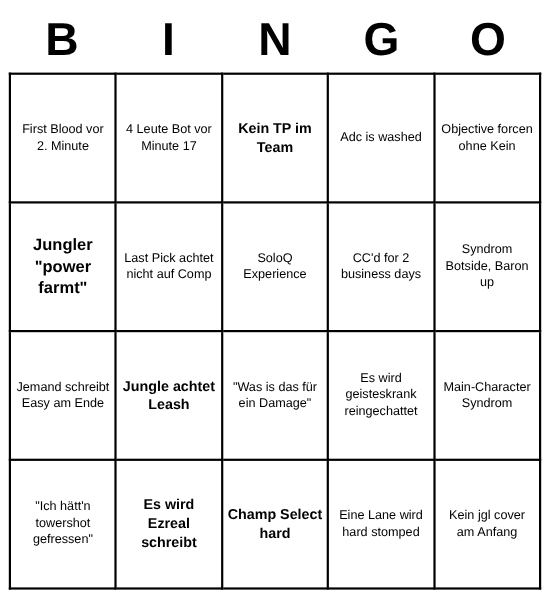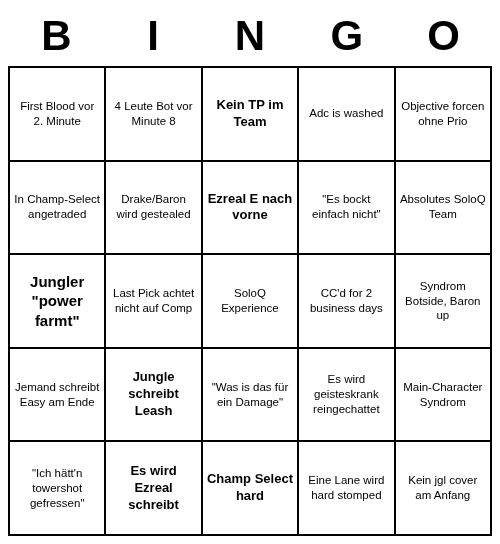--- a/index.html
+++ b/index.html
@@ -71,42 +71,35 @@
   <span class="bingo-letter">I</span>
   <span class="bingo-letter">N</span>
   <span class="bingo-letter">G</span>
   <span class="bingo-letter">O</span>
 </div>
 
 <table class="bingo-grid">
   <tbody id="grid-body">
   <tr>
         <td>First Blood vor 2. Minute</td>
-        <td>4 Leute Bot vor Minute 8</td>
+        <td>4 Leute Bot vor Minute 17</td>
         <td class="medium-text">Kein TP im Team</td>
         <td>Adc is washed</td>
-        <td>Objective forcen ohne Prio</td>
-      </tr>
-      <tr>
-        <td>In Champ-Select angetraded</td>
-        <td>Drake/Baron wird gestealed</td>
-        <td class="medium-text">Ezreal E nach vorne</td>
-        <td>"Es bockt einfach nicht"</td>
-        <td>Absolutes SoloQ Team</td>
+        <td>Objective forcen ohne Kein</td>
       </tr>
       <tr>
         <td class="large-text">Jungler "power farmt"</td>
         <td>Last Pick achtet nicht auf Comp</td>
         <td>SoloQ Experience</td>
         <td>CC'd for 2 business days</td>
         <td>Syndrom Botside, Baron up</td>
       </tr>
       <tr>
         <td>Jemand schreibt Easy am Ende</td>
-        <td class="medium-text">Jungle schreibt Leash</td>
+        <td class="medium-text">Jungle achtet Leash</td>
         <td>"Was is das für ein Damage"</td>
         <td>Es wird geisteskrank reingechattet</td>
         <td>Main-Character Syndrom</td>
       </tr>
       <tr>
         <td>"Ich hätt'n towershot gefressen"</td>
         <td class="medium-text">Es wird Ezreal schreibt</td>
         <td class="medium-text">Champ Select hard</td>
         <td>Eine Lane wird hard stomped</td>
         <td>Kein jgl cover am Anfang</td>

